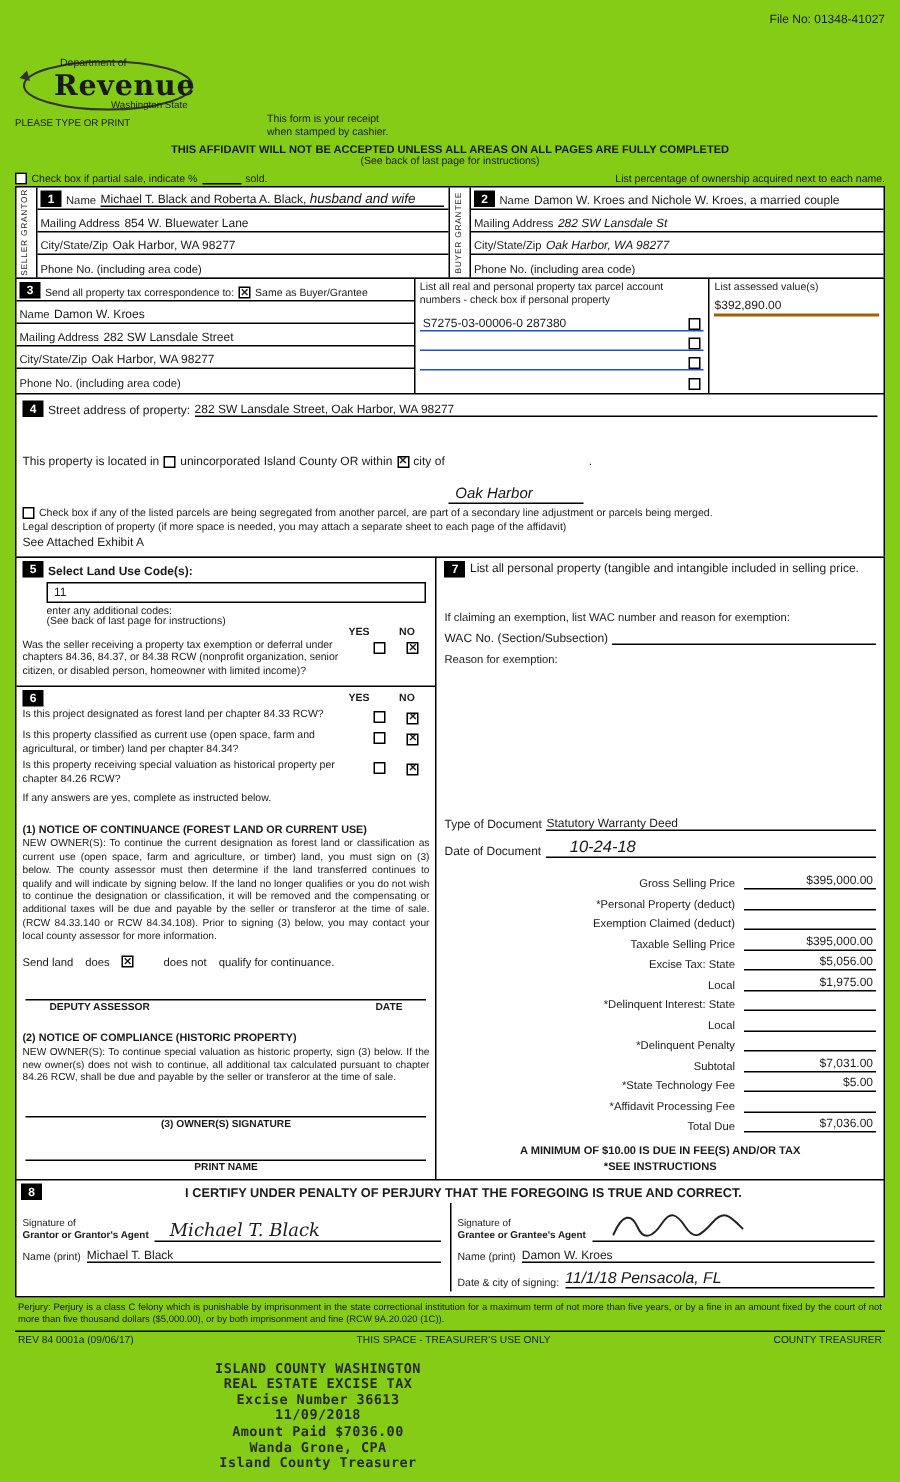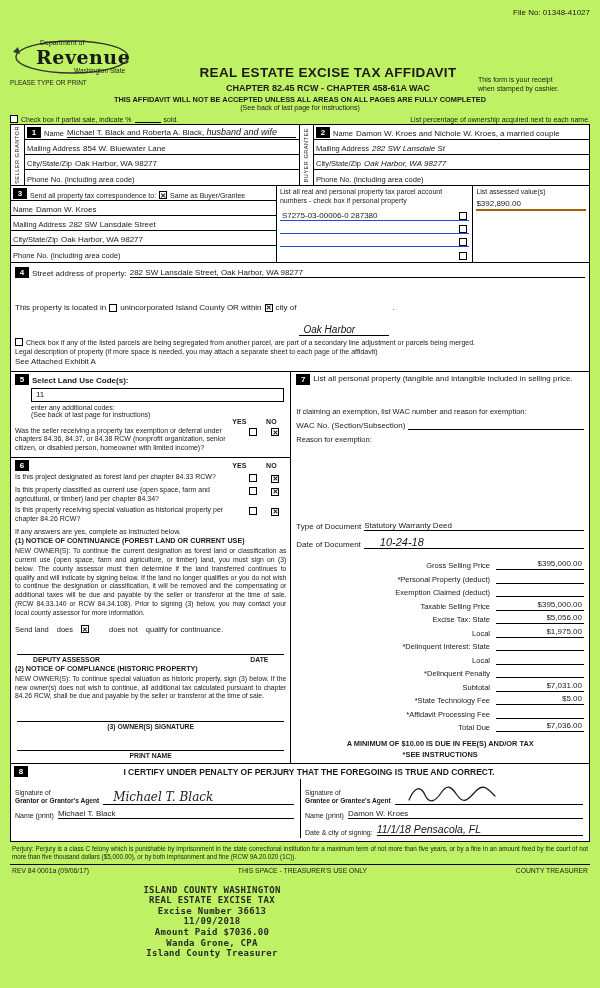--- a/index.html
+++ b/index.html
@@ -1,18 +1,18 @@
 <!DOCTYPE html>
 <html><head>
 <meta charset="utf-8">
 <style>
   *{box-sizing:border-box;margin:0;padding:0;}
   html,body{background:#fff;}
   body{width:600px;font-family:"Liberation Sans",sans-serif;color:#1a1a1a;}
-  .page{width:600px;min-height:988px;padding:8px 10px 6px;position:relative;background:#bef264;} .t7{font-size:7px;} .t75{font-size:7.5px;} .t8{font-size:8px;}
+  .page{width:600px;min-height:988px;padding:8px 10px 6px;position:relative;background:#84cc16;} .t7{font-size:7px;} .t75{font-size:7.5px;} .t8{font-size:8px;}
   .b{font-weight:bold;}
   .row{display:flex;align-items:flex-end;gap:3px;}
   .u{border-bottom:1px solid #000;} .uf{flex:1;border-bottom:1px solid #000;min-height:9px;}
   .hand{font-family:Liberation Sans, sans-serif;font-style:italic;font-size:10px;color:#161616;}
   .sig{font-family:"DejaVu Serif",serif;font-style:italic;font-size:12px;}
   .cb{display:inline-flex;align-items:center;justify-content:center;width:8px;height:8px;border:1px solid #000;flex:none;font-size:7px;font-weight:bold;line-height:7px;vertical-align:-1px;background:#fff;}
   .secnum{display:inline-flex;align-items:center;justify-content:center;min-width:14px;height:11px;background:#000;color:#fff;font-size:8px;font-weight:bold;flex:none;}
   .box{border:1px solid #000;margin-top:-1px;background:#fff;}
   
   .fileno{text-align:right;font-size:8px;}
@@ -60,21 +60,21 @@
   .midR{flex:1;display:flex;flex-direction:column;padding:2px 5px 4px;}
   .sec5{padding:2px 4px 4px;border-bottom:1px solid #000;}
   .sec6{padding:2px 4px 4px;flex:1;display:flex;flex-direction:column;}
   .codebox{border:1px solid #000;height:14px;font-size:8px;padding:1px 4px;margin:3px 2px 2px 16px;}
   .ynhead{display:flex;justify-content:flex-end;gap:10px;font-size:7px;font-weight:bold;padding-right:4px;}
   .ynhead .yn{width:22px;text-align:center;}
   .qrow{display:flex;align-items:flex-start;font-size:7px;line-height:1.28;margin-top:2px;}
   .qtxt{flex:1;}
   .ycell,.ncell{width:22px;flex:none;text-align:center;padding-top:1px;}
   .para{font-size:6.8px;line-height:1.3;text-align:justify;margin-top:2px;}
-  .ntitle{font-size:7.2px;font-weight:bold;margin-top:1px;}
+  .ntitle{font-size:7.2px;font-weight:bold;margin-top:12px;}
   .landrow{font-size:7.5px;margin-top:7px;display:flex;align-items:center;gap:8px;}
   .sline{border-bottom:1px solid #000;height:13px;margin:8px 2px 0;}
   .slbl{display:flex;justify-content:space-between;padding:1px 18px 0;font-size:6.8px;font-weight:bold;}
   .capctr{text-align:center;font-size:6.8px;font-weight:bold;padding-top:1px;}
   
   .s7row{display:flex;align-items:flex-end;gap:3px;font-size:8px;margin-top:3px;} .sp16{height:16px;} .sp22{height:22px;}
   .grow{flex:1;}
   .mrow{display:flex;justify-content:flex-end;align-items:flex-end;font-size:7.5px;min-height:13.5px;}
   .mlab{text-align:right;padding-right:6px;}
   .mval{width:88px;flex:none;border-bottom:1px solid #000;text-align:right;font-size:8px;padding:0 2px 1px 0;min-height:10px;}
@@ -106,24 +106,20 @@
     <div class="logo">
       <svg width="128" height="42" viewBox="0 0 128 42">
         <ellipse cx="62" cy="22" rx="56" ry="16" fill="none" stroke="#333" stroke-width="1.4" stroke-dasharray="250 40"></ellipse>
         <path d="M8 12 l-5 5 l7 2 z" fill="#333"></path>
       </svg>
       <div class="logo-dept">Department of</div>
       <div class="logo-rev">Revenue</div>
       <div class="logo-sub">Washington State</div>
       <div class="please">PLEASE TYPE OR PRINT</div>
     </div>
-    <div class="titleblk">
-      <div class="title">REAL ESTATE EXCISE TAX AFFIDAVIT</div>
-      <div class="subtitle">CHAPTER 82.45 RCW - CHAPTER 458-61A WAC</div>
-    </div>
     <div class="receipt">
       <span>This form is your receipt</span><br>
       <span>when stamped by cashier.</span>
     </div>
   </div>
   <div class="warn">THIS AFFIDAVIT WILL NOT BE ACCEPTED UNLESS ALL AREAS ON ALL PAGES ARE FULLY COMPLETED</div>
   <div class="seeback">(See back of last page for instructions)</div>
   <div class="partial">
     <span class="cb"></span>
     <span>Check box if partial sale, indicate %</span>

